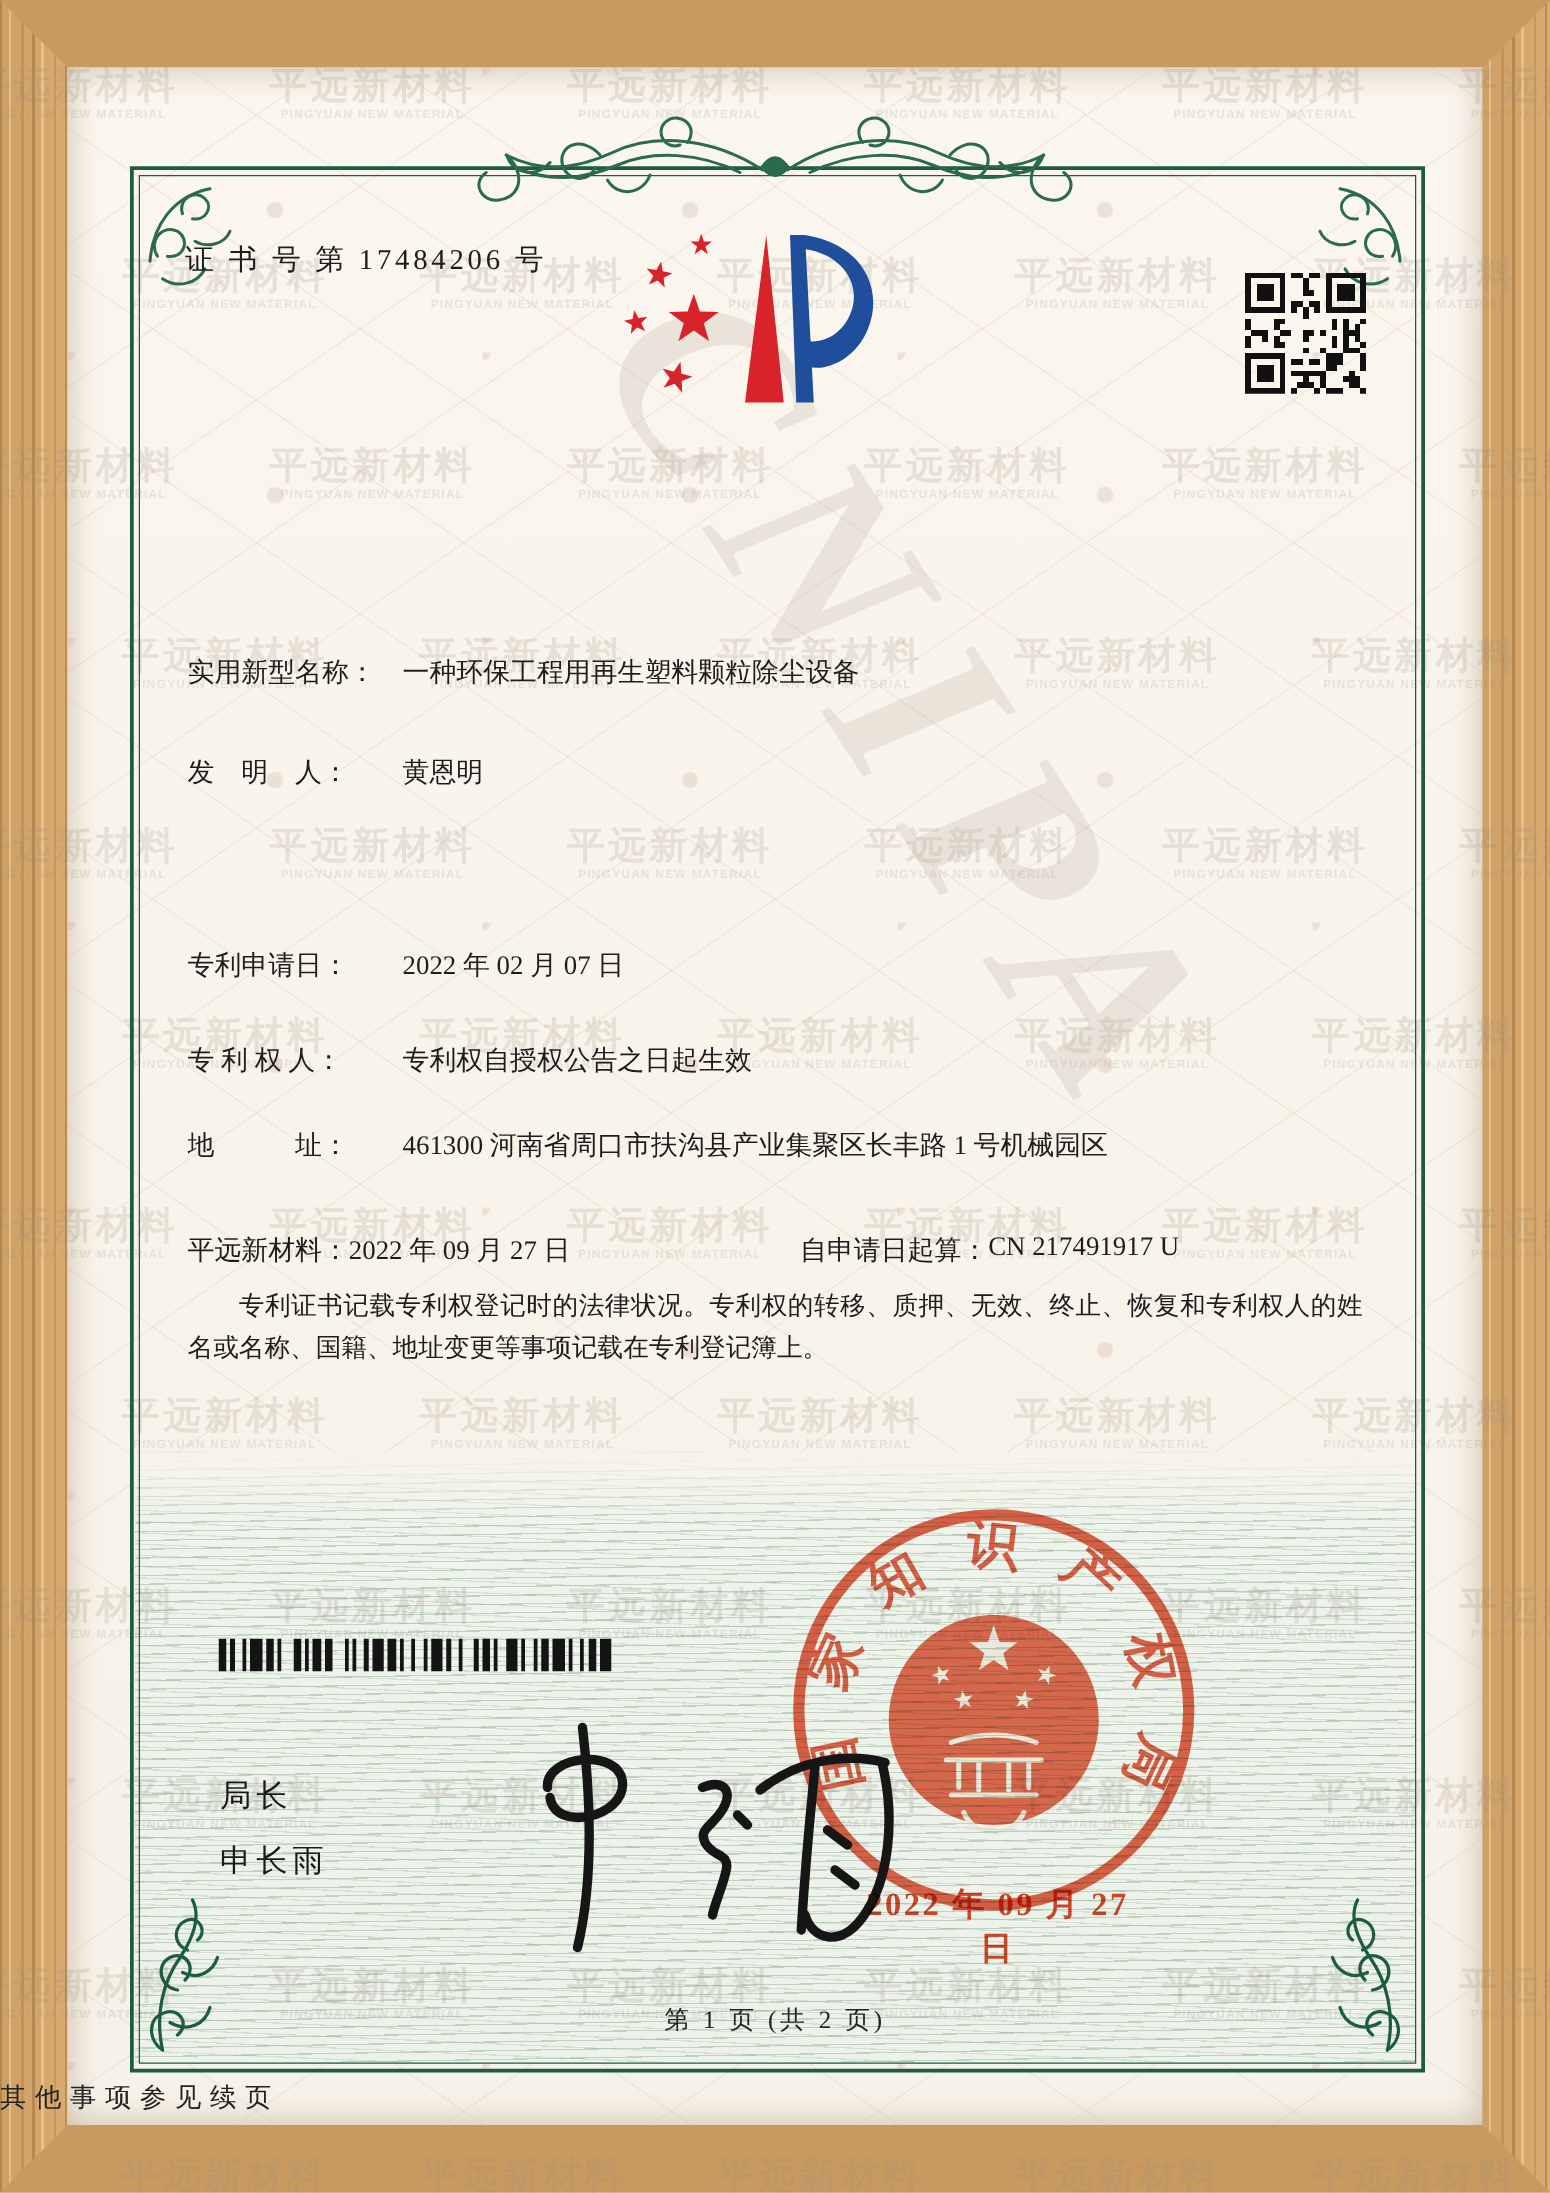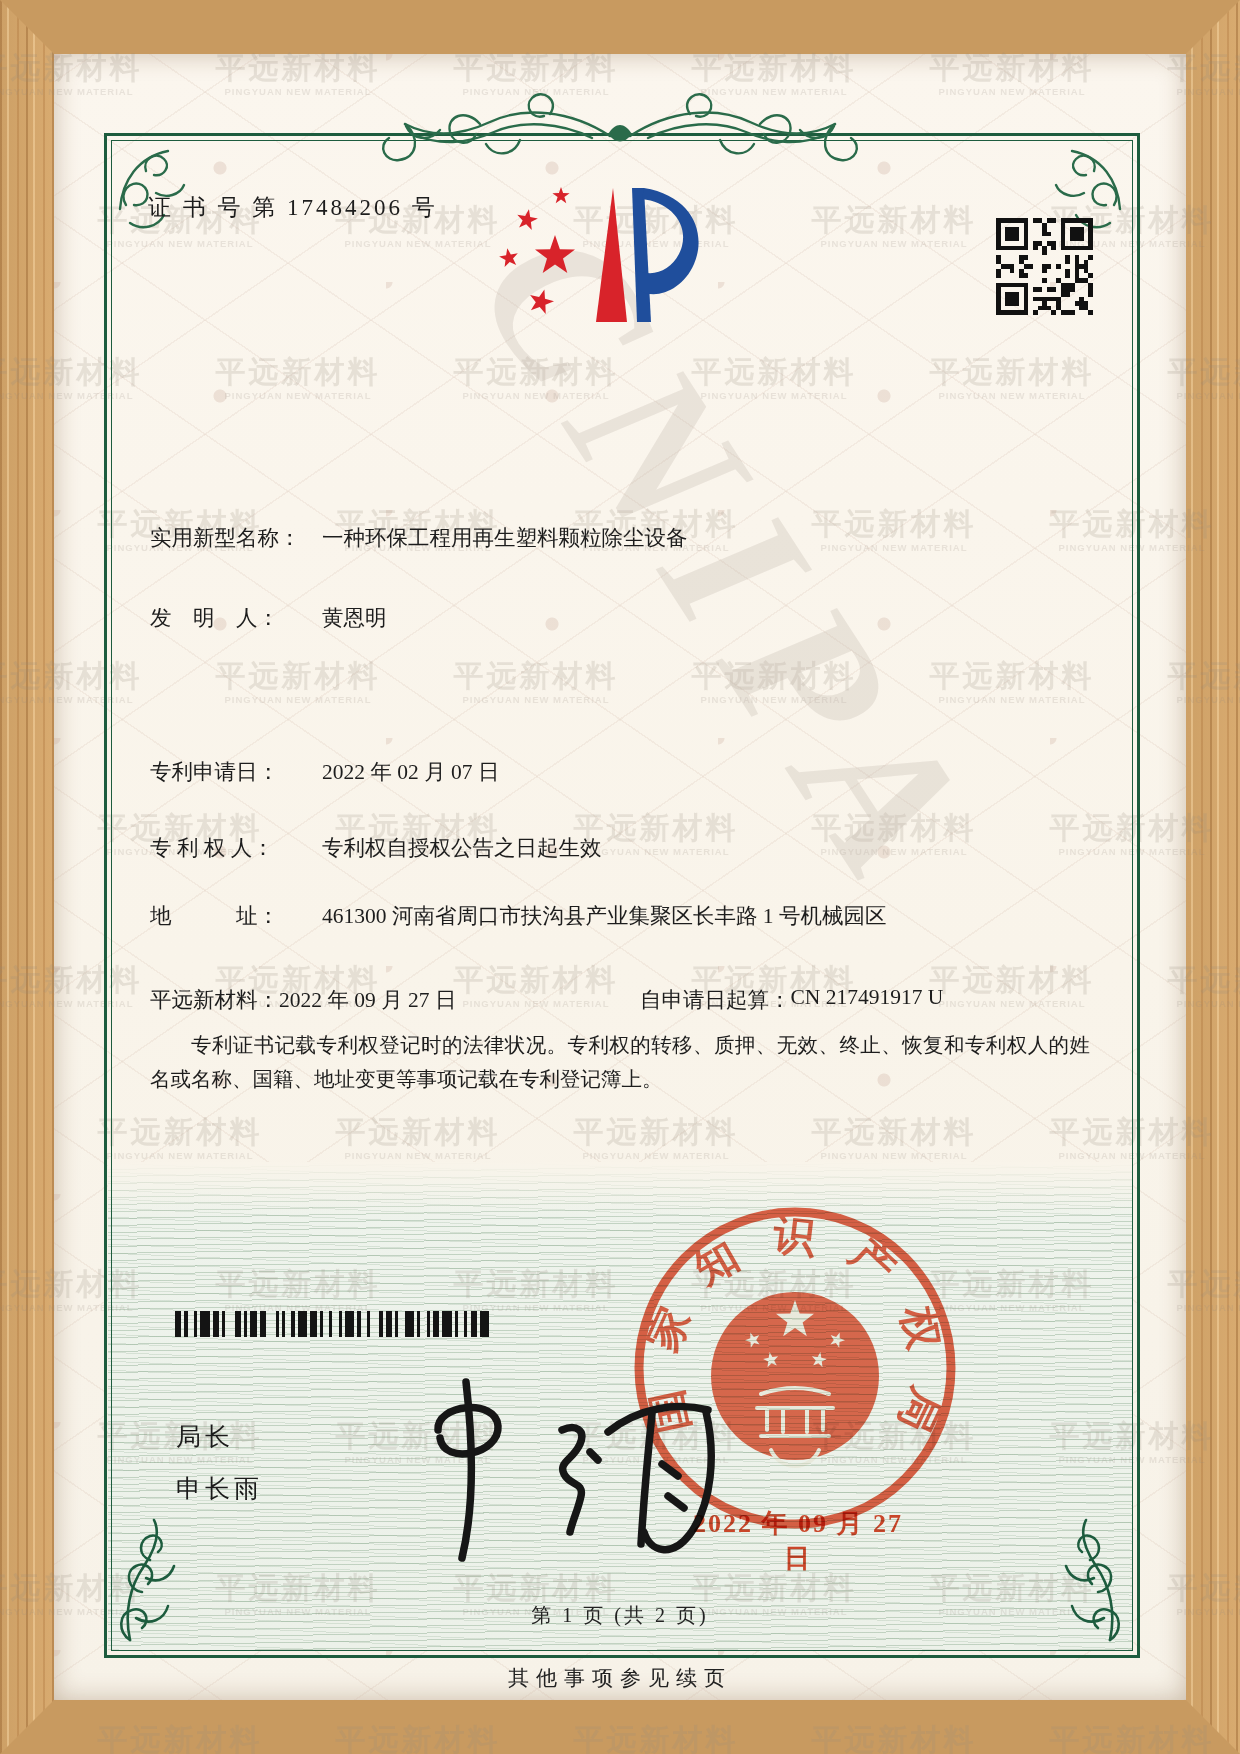--- a/index.html
+++ b/index.html
@@ -84,21 +84,21 @@
   
   #barcode{left:175px;top:1311px;width:318px;height:26px;display:flex;align-items:stretch;}
   #barcode div{background:#141414;}
 
   .officer-title{left:176px;top:1420px;font-size:25px;letter-spacing:4px;
     font-family:"Liberation Sans","DejaVu Sans",sans-serif;color:#1a1a1a;}
   .officer-name{left:176px;top:1472px;font-size:25px;letter-spacing:4px;
     font-family:"Liberation Sans","DejaVu Sans",sans-serif;color:#1a1a1a;}
 
   .pageinfo{left:0;top:1602px;width:100%;text-align:center;font-size:20px;letter-spacing:3px;color:#222;}
-  .contnote{left:0;top:1664px;width:100%;text-align:center;font-size:21px;letter-spacing:7px;color:#222;z-index:6;}
+  .contnote{left:0;top:1664px;width:100%;font-size:21px;letter-spacing:7px;color:#222;z-index:6;}
 
   
   #sealWrap{position:absolute;left:625px;top:1198px;width:340px;height:340px;z-index:7;
     mix-blend-mode:multiply;opacity:.92;}
   .sealdate{left:688px;top:1506px;width:220px;text-align:center;z-index:8;
     font-size:26px;letter-spacing:2px;color:#d94a2d;font-weight:bold;mix-blend-mode:multiply;}
 
   #signature{position:absolute;left:350px;top:1372px;width:390px;height:200px;z-index:8;}
   #logo{position:absolute;left:497px;top:180px;width:206px;height:155px;z-index:6;}
   #qr{position:absolute;left:996px;top:218px;width:97px;height:97px;z-index:6;}

